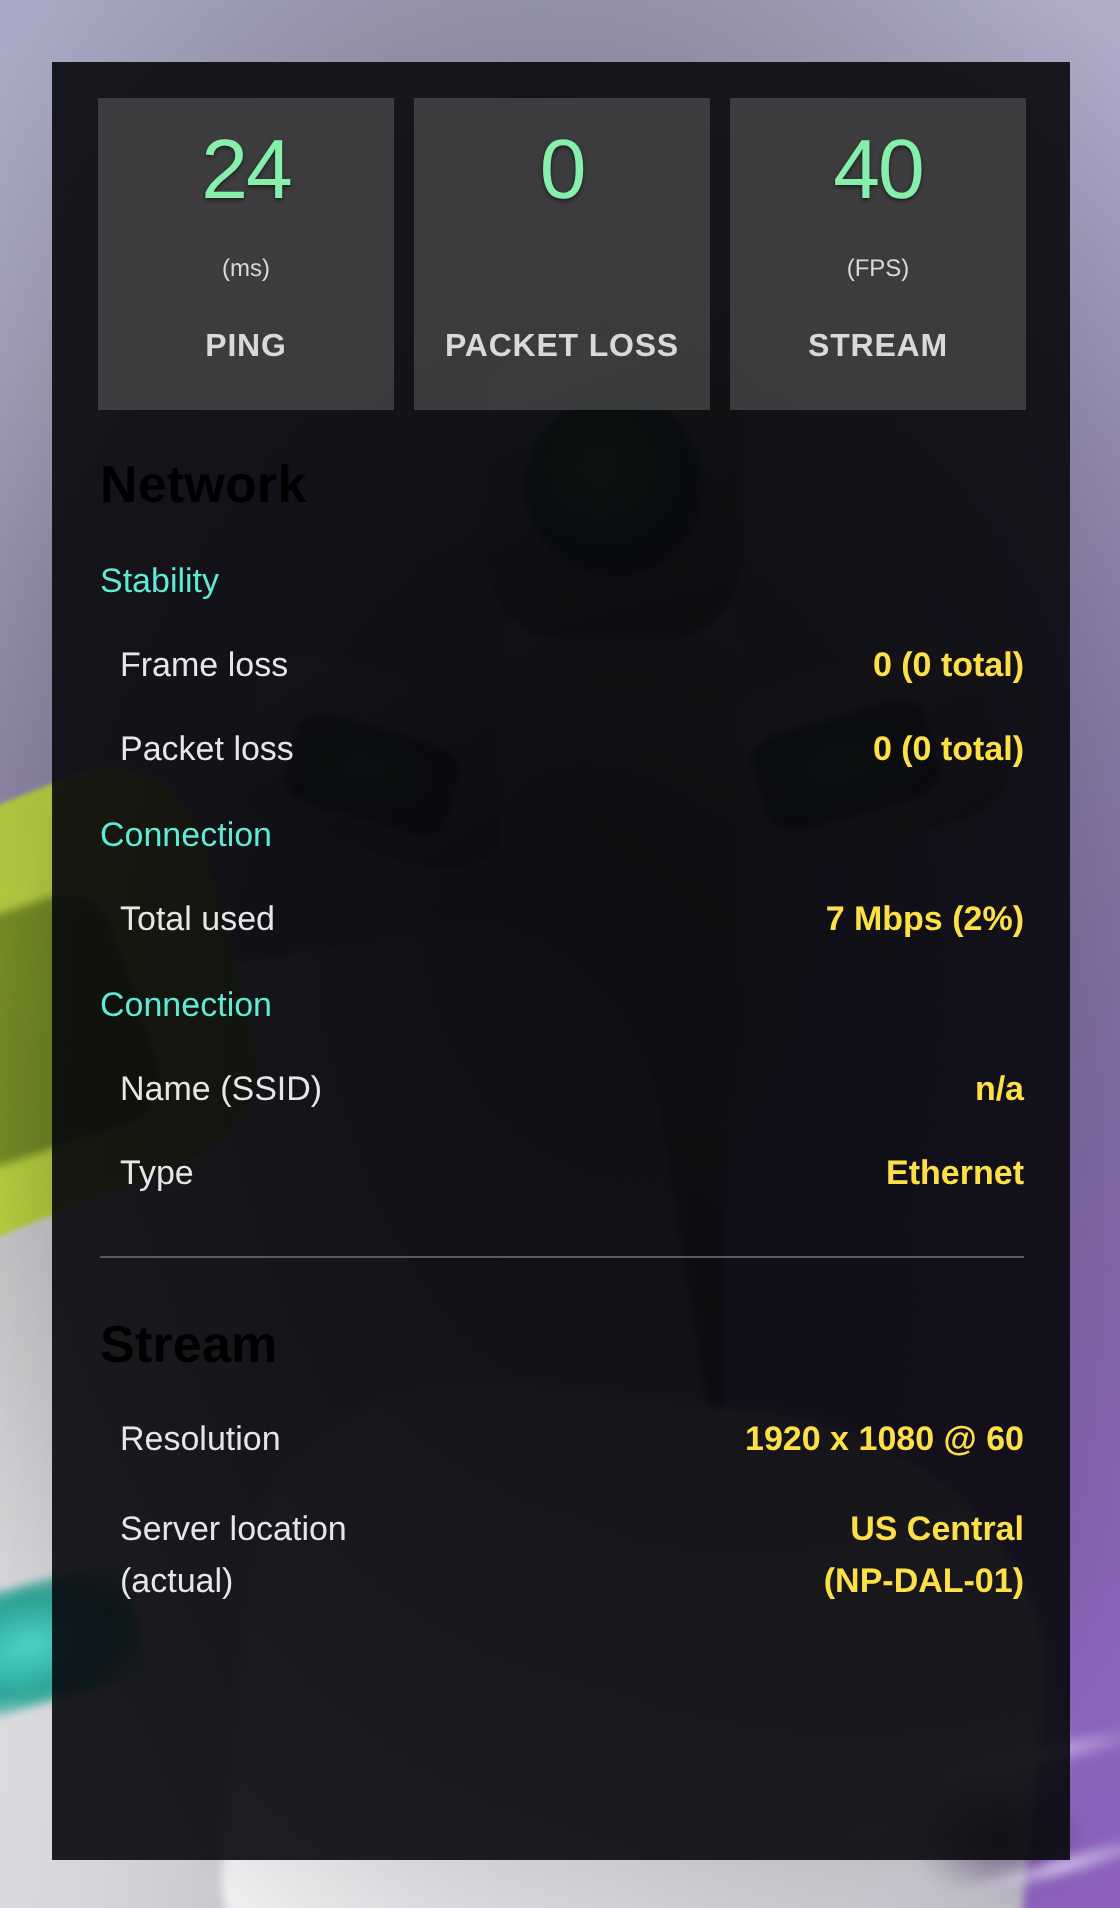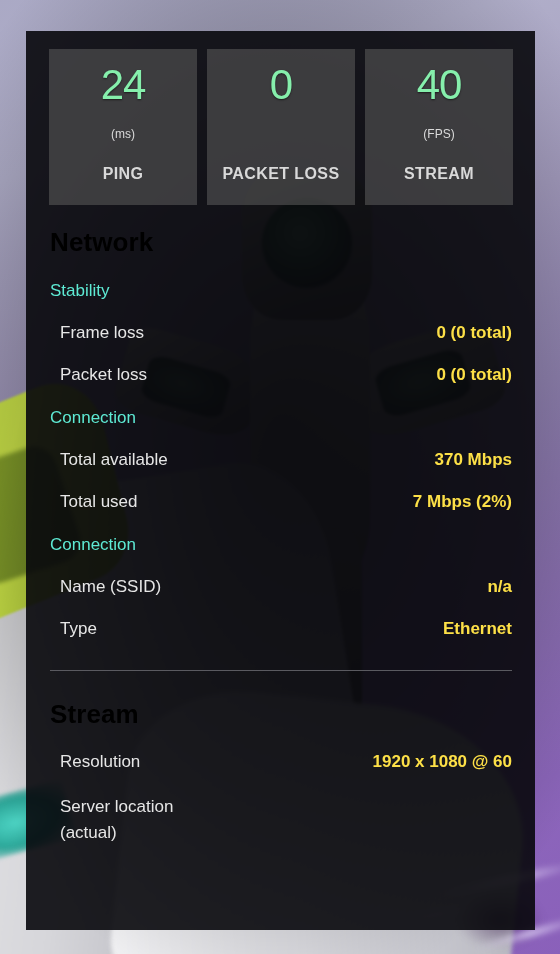--- a/index.html
+++ b/index.html
@@ -354,24 +354,20 @@
       <span class="row-label">Frame loss</span>
       <span class="row-value">0 (0 total)</span>
     </div>
     <div class="row">
       <span class="row-label">Packet loss</span>
       <span class="row-value">0 (0 total)</span>
     </div>
 
     <div class="sub-title">Connection</div>
     <div class="row">
-      <span class="row-label">Total available</span>
-      <span class="row-value">370 Mbps</span>
-    </div>
-    <div class="row">
       <span class="row-label">Total used</span>
       <span class="row-value">7 Mbps (2%)</span>
     </div>
 
     <div class="sub-title">Connection</div>
     <div class="row">
       <span class="row-label">Name (SSID)</span>
       <span class="row-value">n/a</span>
     </div>
     <div class="row">
@@ -386,16 +382,20 @@
     <div class="row">
       <span class="row-label">Resolution</span>
       <span class="row-value">1920 x 1080 @ 60</span>
     </div>
 
     <div class="row two-line">
       <span class="row-label">
         <span>Server location</span><br>
         <span>(actual)</span>
       </span>
+      <span class="row-value">
+        <span>US Central</span><br>
+        <span>(NP-DAL-01)</span>
+      </span>
     </div>
 
   </div>
 </div>
 
 </body></html>

